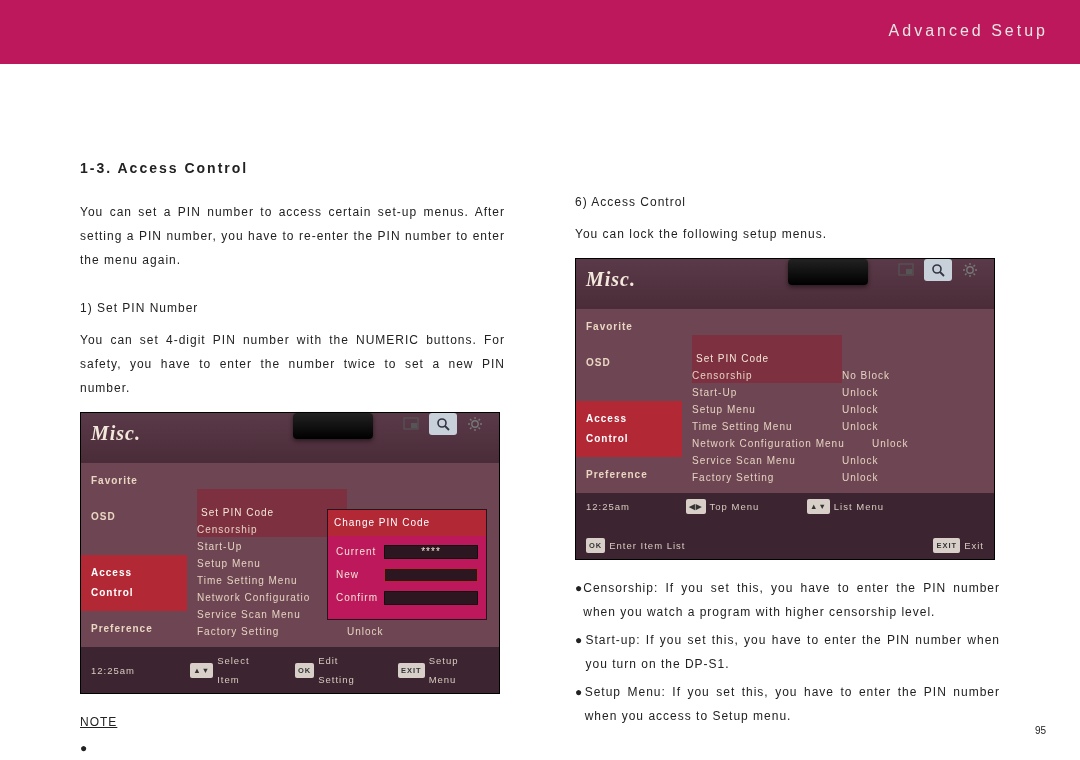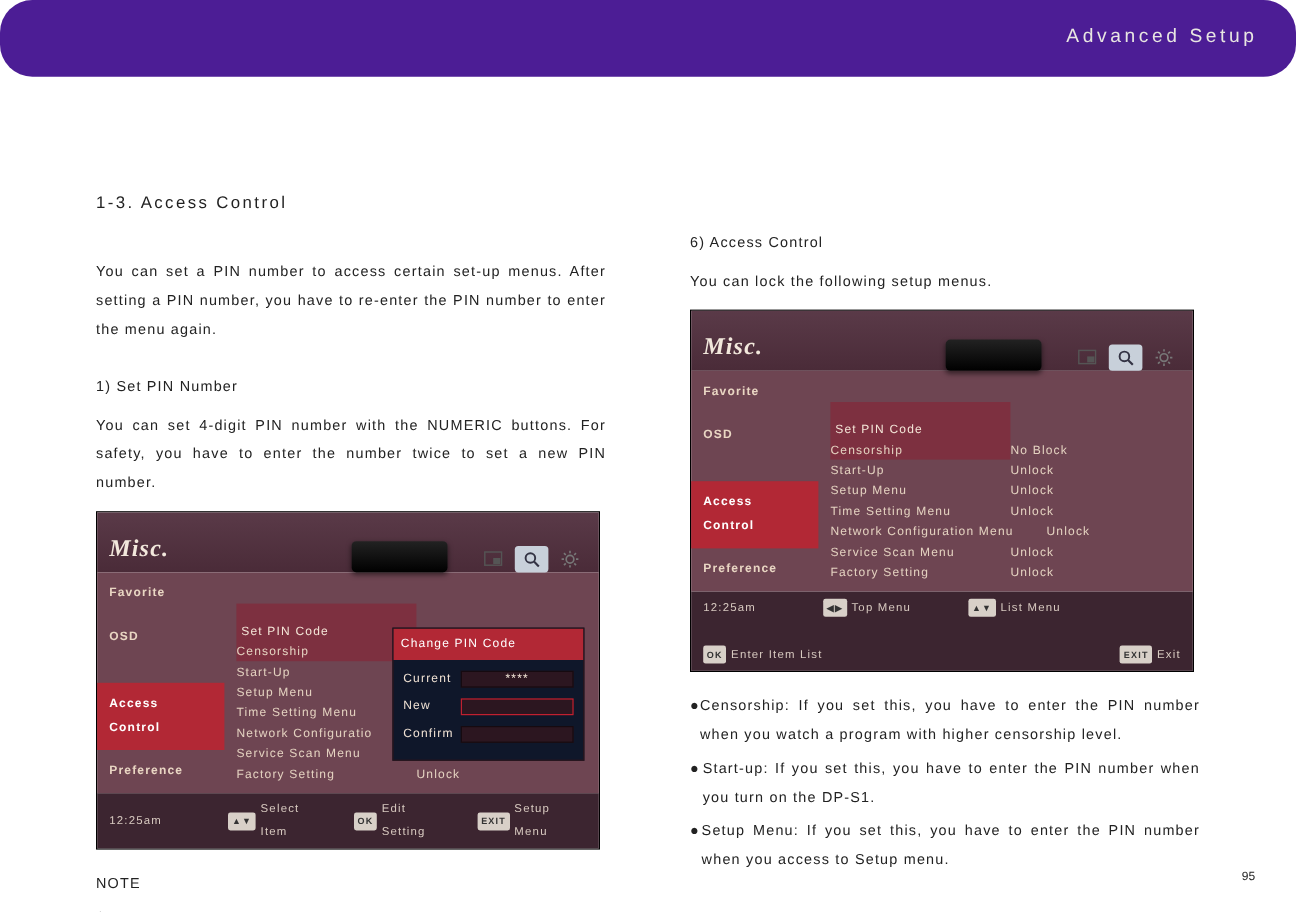--- a/index.html
+++ b/index.html
@@ -1,55 +1,55 @@
 <!DOCTYPE html>
 <html><head>
 <meta charset="utf-8">
 <style>
   * { box-sizing: border-box; margin: 0; padding: 0; }
   html, body { width: 1080px; height: 760px; background: #fff; font-family: Arial, Helvetica, sans-serif; overflow: hidden; }
   .page { width: 1080px; height: 760px; position: relative; }
-  .black-band { background: #4c1d95; width: 100%; height: 64px; position: relative; border-radius: 27px; }
+  .black-band { background: #be185d; width: 100%; height: 64px; position: relative; }
   .band-title { position: absolute; right: 32px; top: 22px; color: #e8e6e2; font-size: 16px; letter-spacing: 3px; font-weight: 400; }
   .content { padding: 90px 80px 0 80px; display: flex; gap: 70px; color: #222; font-size: 12px; line-height: 2.0; letter-spacing: 1px; }
   .col { width: 440px; }
-  .section-title { font-size: 14px; font-weight: 400; letter-spacing: 2px; margin-bottom: 32px; }
+  .section-title { font-size: 14px; font-weight: 700; letter-spacing: 2px; margin-bottom: 18px; }
   .para { text-align: justify; }
   .subhead { margin-top: 24px; margin-bottom: 8px; }
   .figure { margin-top: 12px; margin-bottom: 16px; width: 420px; border: 1px solid #000; }
   .figure-inner { width: 100%; }
-  .osd-top { background: linear-gradient(#5a3a48, #4a2b38); height: 50px; display:flex; align-items:flex-end; padding:0 10px; color:#f2e8dc; font-family: Georgia, serif; }
+  .osd-top { background: linear-gradient(#5a3a48, #4a2b38); height: 50px; display:flex; align-items:flex-start; padding:0 10px; color:#f2e8dc; font-family: Georgia, serif; }
   .osd-top .title { font-size:20px; font-style:italic; font-weight:700; margin-right:auto; }
   .osd-top .device { width:80px; height:26px; background:linear-gradient(#222,#000); border-radius:4px; margin-right:20px; box-shadow:0 2px 4px rgba(0,0,0,.5); }
   .osd-top .icon { width:28px; height:22px; margin-left:4px; display:flex; align-items:center; justify-content:center; font-size:13px; color:#444; border-radius:3px; }
   .osd-top .icon.active { background:#c8d0da; }
   .osd-top .icon svg { width:16px; height:16px; }
   .osd-body { display:flex; background:#6e4552; min-height:155px;align-items:flex-end; }
   .osd-side { width:106px; display:flex; flex-direction:column; }
   .osd-side .sitem { padding:8px 10px; color:#e9d6c3; font-size:10px; font-weight:700; border-bottom:0; }
   .osd-side .sitem.active { background:#b22835; color:#fff;margin-top:20px; }
   .osd-main { flex:1; padding:6px 10px; position:relative; color:#e4d2c0; font-size:10px; }
   .osd-row { display:flex; height:16px; align-items:center; margin-bottom:1px; }
   .osd-row .k { width:150px; }
   .osd-row .k.hi { background:#7d3040; padding:14px 4px; color:#f4e6d8; }
   .osd-row .v { width:90px; text-align:left; }
-  .pin-dialog { position:absolute; top:10px; right:12px; width:160px; background:#0f172a; border:1px solid #2a141c; padding:6px 8px 8px; color:#f0e2d4; }
+  .pin-dialog { position:absolute; top:10px; right:12px; width:160px; background:#be185d; border:1px solid #2a141c; padding:6px 8px 8px; color:#f0e2d4; }
   .pin-dialog .ptitle { background:#b22835; margin:-6px -8px 6px; padding:3px 6px; font-size:10px; color:#fff; text-align:left; }
   .pin-field { display:flex; align-items:center; margin-bottom:3px; font-size:10px; }
   .pin-field .lab { width:48px; }
   .pin-field .box { flex:1; height:14px; background:#2c1620; border:1px solid #160a10; color:#f5e8da; text-align:center; font-size:10px; line-height:12px; }
   .pin-field .box.focus { border:1px solid #c02030; cursor:text; }
   .osd-foot { background:#3c2530; color:#d8cac0; font-size:9.5px; display:flex; align-items:center; padding:4px 10px; gap:20px; }
   .osd-foot .time { width:80px; }
   .osd-foot .hint { display:flex; align-items:center; gap:4px; }
   .key { display:inline-block; background:#d8d0c8; color:#333; font-size:7.5px; font-weight:700; padding:0 3px; border-radius:2px; }
   .bullets { margin-top: 14px; }
   .bullets .b { display:flex; margin-bottom:4px; }
   .bullets .dot { width:14px; }
-  .note-label { margin-top:12px; margin-bottom:2px; }
+  .note-label { margin-top:12px; margin-bottom:2px;text-decoration:underline; }
   .pagenum { position:absolute; right:34px; bottom:24px; font-size:10px; color:#222; }
 </style>
 </head>
 <body>
 <div class="page">
 
 <div class="black-band">
   <div class="band-title">Advanced Setup</div>
 </div>
 

